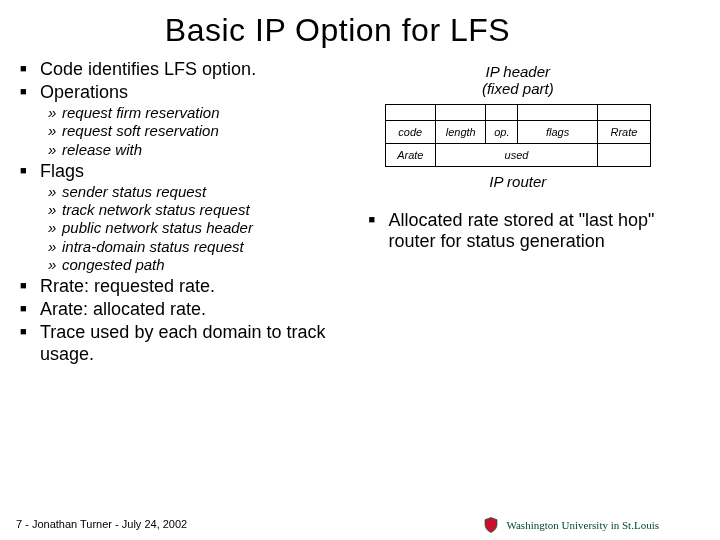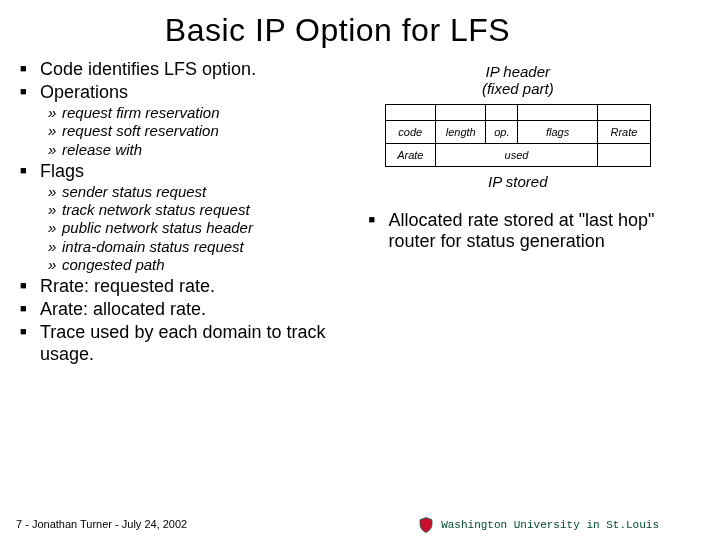--- a/index.html
+++ b/index.html
@@ -15,21 +15,21 @@
   ul.lvl2 { list-style: none; padding-left: 8px; margin-top: 0; margin-bottom: 2px; }
   ul.lvl2 > li { position: relative; padding-left: 14px; font-size: 15px; line-height: 1.22; font-style: italic; }
   ul.lvl2 > li::before { content: "»"; position: absolute; left: 0; top: 0; }
   .ip-diagram { margin: 0 4px 10px 16px; font-style: italic; }
   .ip-header-line { text-align: center; font-size: 15px; line-height: 1.15; margin-bottom: 6px; }
   table.pkt { border-collapse: collapse; width: 100%; table-layout: fixed; }
   table.pkt td { border: 1px solid #000; text-align: center; font-size: 11px; padding: 1px 2px; height: 23px; }
   table.pkt .hdr td { height: 16px; }
   .ip-payload { text-align: center; font-size: 15px; padding: 6px 0 10px 0; }
   .footer { position: absolute; left: 16px; bottom: 10px; font-size: 11px; color: #000; margin-top: 14px; }
-  .logo { position: absolute; right: 16px; bottom: 6px; display: flex; align-items: center; gap: 6px; font-size: 11px; color: #004b2e; font-family: Liberation Mono, monospace; }
+  .logo { position: absolute; right: 16px; bottom: 6px; display: flex; align-items: center; gap: 6px; font-size: 11px; color: #004b2e; font-family: Liberation Serif, serif; }
   .logo svg { display: block; }
   span[data-bind] { display: inline; }
 </style>
 </head>
 <body>
 
 <div class="slide">
   <div class="title"><span data-bind="title">Basic IP Option for LFS</span></div>
 
   <div class="cols">
@@ -80,21 +80,21 @@
             <td><span data-bind="diagram.cells.flags">flags</span></td>
             <td><span data-bind="diagram.cells.rrate">Rrate</span></td>
           </tr>
           <tr>
             <td><span data-bind="diagram.cells.arate">Arate</span></td>
             <td colspan="3"><span data-bind="diagram.cells.trace">used</span></td>
             <td></td>
           </tr>
         </tbody>
           </table>
-        <div class="ip-payload"><span data-bind="diagram.payload">IP stored</span></div>
+        <div class="ip-payload"><span data-bind="diagram.payload">IP router</span></div>
       </div>
 
       <ul class="lvl1">
         <li><span data-bind="right.b1">Allocated rate stored at "last hop" router for status generation</span></li>
       </ul>
     </div>
   </div>
 
   <div class="footer"><span data-bind="footer">7 - Jonathan Turner - July 24, 2002</span></div>
 

